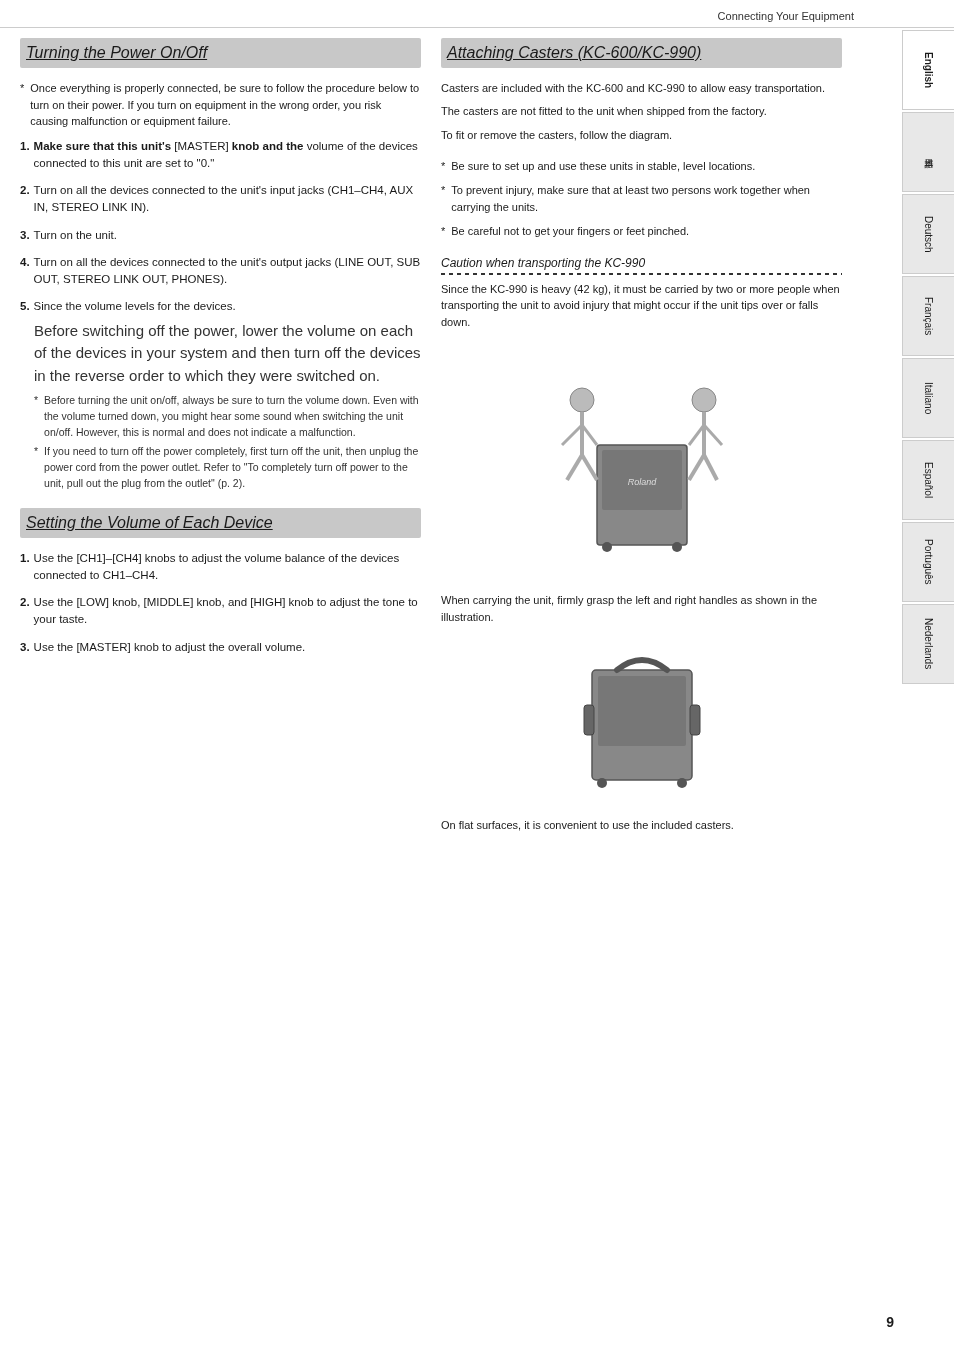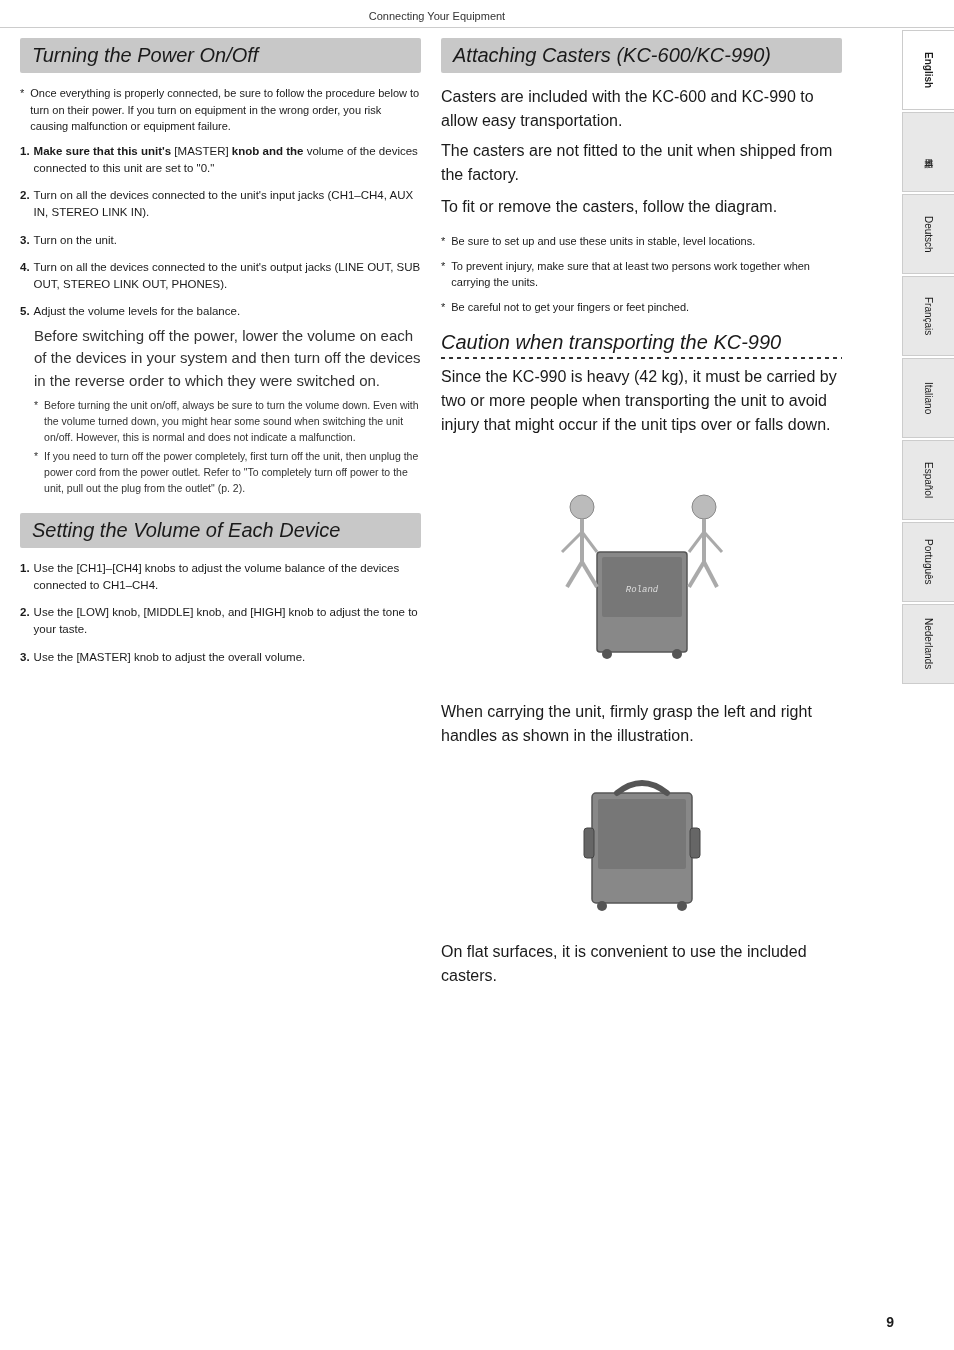--- a/index.html
+++ b/index.html
@@ -8,21 +8,21 @@
       min-height: 1350px;
       background: #ffffff;
       font-family: Arial, Helvetica, sans-serif;
       font-size: 11.5px;
       color: #1a1a1a;
       position: relative;
     }
 
     
     .page-header {
-      text-align: center;
+      text-align: right;
       padding: 10px 100px 5px 20px;
       font-size: 11px;
       color: #333;
       border-bottom: 1px solid #ccc;
     }
 
     
     .side-tabs {
       position: absolute;
       right: 0;
@@ -78,30 +78,31 @@
 
     
     .right-col {
       flex: 1;
       min-width: 0;
     }
 
     
     .section-header {
       background: #c8c8c8;
-      padding: 6px 12px;
-      font-size: 20px;
+      padding: 6px 6px;
+      font-size: 16px;
       font-weight: normal;
       font-style: italic;
       margin-bottom: 12px;
       border-radius: 2px;
+      text-decoration: underline;
     }
 
     .subsection-header {
-      font-size: 20px;
+      font-size: 12px;
       font-style: italic;
       margin-bottom: 8px;
       margin-top: 10px;
       padding-bottom: 3px;
       position: relative;
     }
 
     .subsection-header::after {
       content: '';
       display: block;
@@ -181,30 +182,29 @@
       bottom: 20px;
       right: 60px;
       font-size: 14px;
       font-weight: bold;
     }
 
     
     .amp-illustration {
       text-align: center;
       margin: 15px 0;
-      font-family: Liberation Mono, monospace;
     }
 
     .handle-illustration {
       text-align: center;
       margin: 15px 0;
     }
 
     p {
-      font-size: 16px;
+      font-size: 11px;
       line-height: 1.5;
       margin-bottom: 6px;
     }
 
     .section-content {
       margin-bottom: 16px;
     }
   </style>
 </head>
 <body>
@@ -278,21 +278,21 @@
       <div class="step">
         <div class="step-header">
           <span class="step-num">4.</span>
           <span><span class="bold-text">Turn on all the devices connected to the unit's output jacks (LINE OUT, SUB OUT, STEREO LINK OUT, PHONES).</span></span>
         </div>
       </div>
 
       <div class="step">
         <div class="step-header">
           <span class="step-num">5.</span>
-          <span><span class="bold-text">Adjust the volume levels for the balance.</span></span>
+          <span><span class="bold-text">Since the volume levels for the devices.</span></span>
         </div>
         <div class="step-body">Before switching off the power, lower the volume on each of the devices in your system and then turn off the devices in the reverse order to which they were switched on.</div>
 
         <div class="step-note">
           <span class="bullet">*</span>
           <span>Before turning the unit on/off, always be sure to turn the volume down. Even with the volume turned down, you might hear some sound when switching the unit on/off. However, this is normal and does not indicate a malfunction.</span>
         </div>
 
         <div class="step-note">
           <span class="bullet">*</span>

